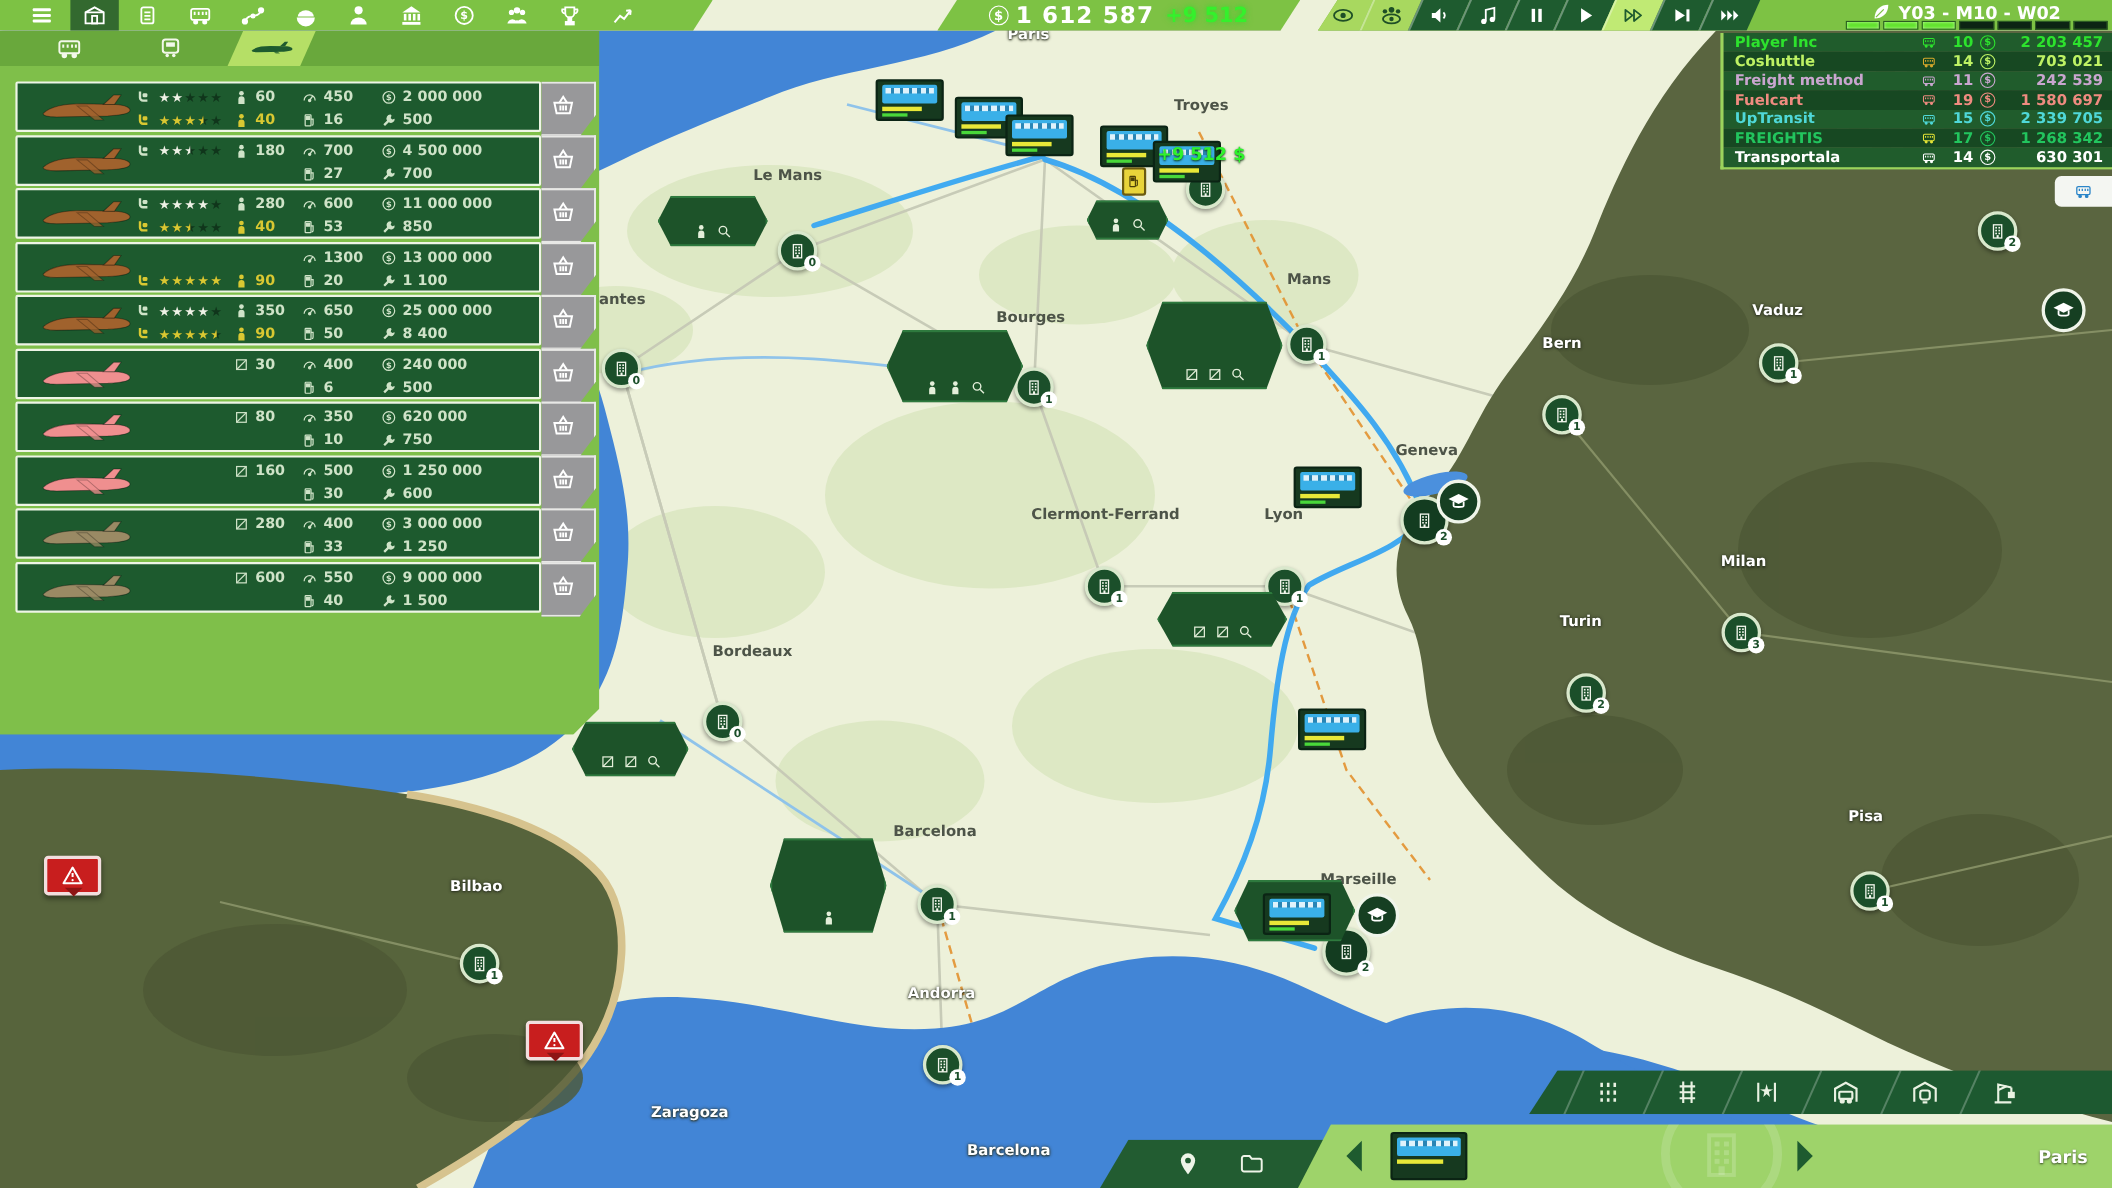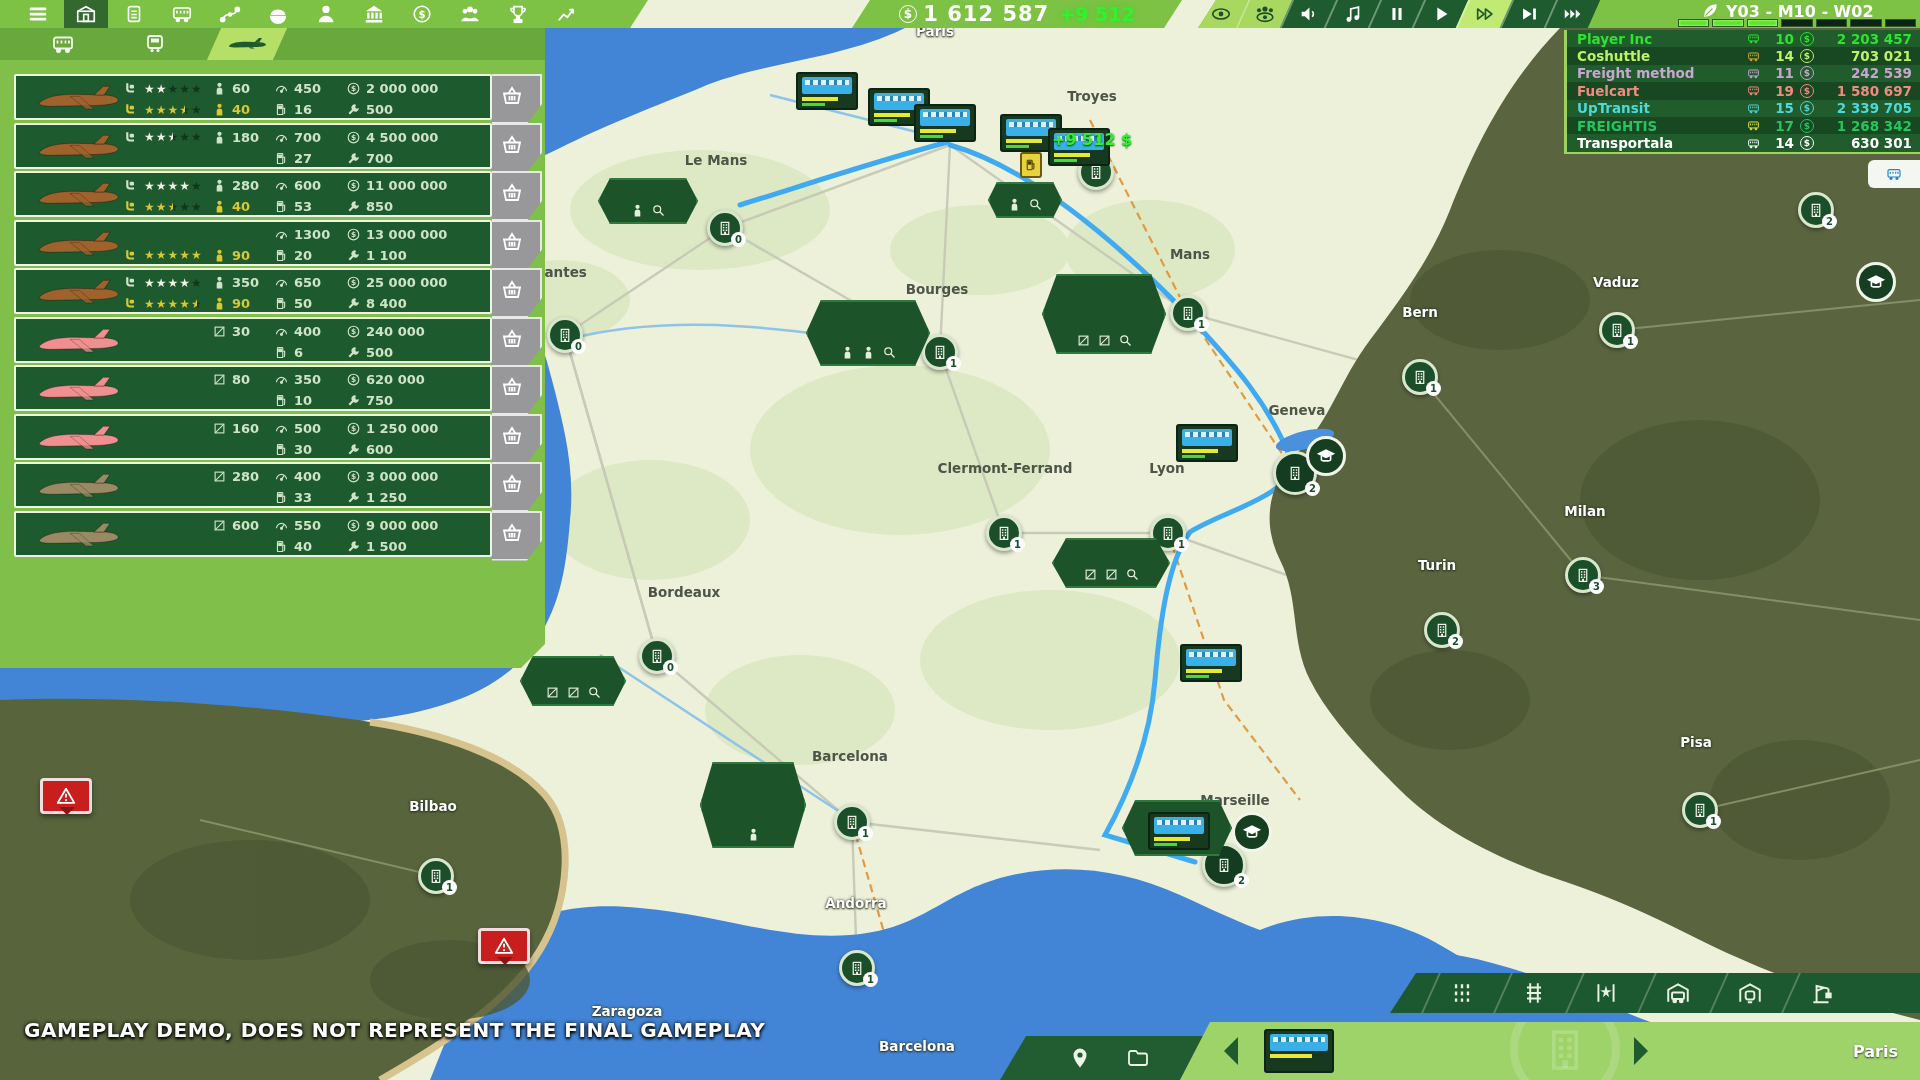--- a/index.html
+++ b/index.html
@@ -1548,14 +1548,13 @@
     </div>
     <div id="bp-watermark">
         <svg viewBox="0 0 24 24">
           <use href="#i-building"></use>
         </svg>
       </div>
     <div class="navarrow right"></div>
     <div id="bp-city">Paris</div>
   </div>
 
-  <div id="demo-note">GAMEPLAY DEMO, DOES NOT REPRESENT THE FINAL GAMEPLAY</div>
 </div>
 
 </body></html>

